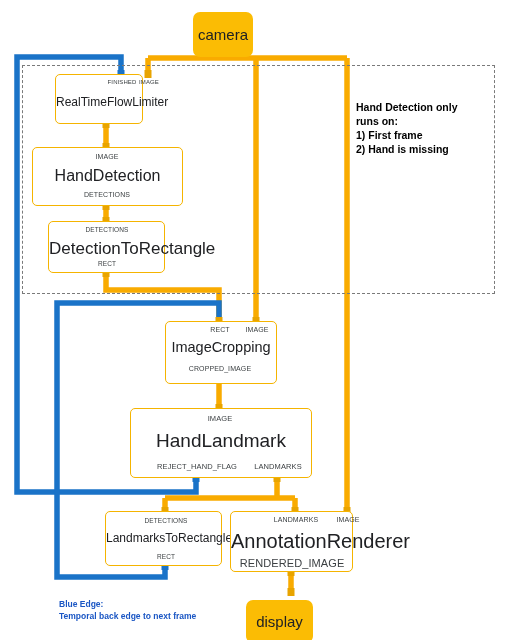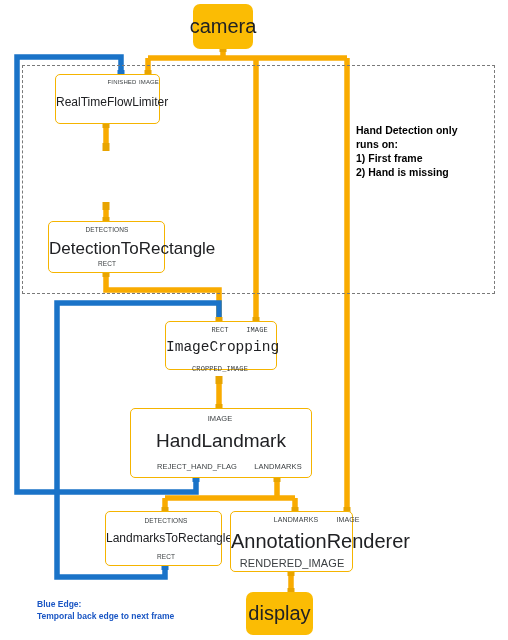--- a/index.html
+++ b/index.html
@@ -22,22 +22,23 @@
     background:transparent;
   }
 
   
   .terminal{
     position:absolute;
     background:#fbbc04;
     border-radius:7px;
     display:flex;align-items:center;justify-content:center;
     color:#202124;
-    font-size:20px;
+    font-size:15px;
     box-sizing:border-box;
+    margin-top:8px;
   }
 
   
   .node{
     position:absolute;
     border:1.6px solid #f5b400;
     border-radius:5px;
     background:#ffffff;
     box-sizing:border-box;
   }
@@ -64,20 +65,21 @@
     line-height:14px;
     white-space:pre-line;
   }
   .legend{
     position:absolute;
     color:#1a56c4;
     font-size:8.5px;
     font-weight:bold;
     line-height:12px;
     white-space:pre-line;
+    margin-left:22px;
   }
 </style>
 </head>
 <body>
 
 <div id="stage">
 
   <svg id="edges" viewBox="0 0 508 640" width="508" height="640">
     <g fill="none" stroke="#f9ab00" stroke-width="5.5" stroke-linecap="butt" stroke-linejoin="miter">
 
@@ -141,34 +143,39 @@
   <div class="dashed-region" style="left:22px;top:65px;width:473px;height:229px;"></div>
 
   <div class="terminal" style="left:193px;top:4px;width:60px;height:45px;">
     <span>camera</span>
   </div>
 
   <div class="terminal" style="left:246px;top:592px;width:67px;height:43px;">
     <span>display</span>
   </div>
 
-  <div class="node" style="left:55px;top:74px;width:105px;height:50px;">
+  <div class="node" style="left:55px;top:74px;width:88px;height:50px;">
     <span class="port-label" style="left:66px;top:4px;font-size:6px;">FINISHED</span>
     <span class="port-label" style="left:93px;top:4px;font-size:6px;">IMAGE</span>
     <span class="title" style="top:20px;font-size:12px;">RealTimeFlowLimiter</span>
   </div>
 
+  <div class="node" style="left:32px;top:147px;width:151px;height:59px;">
+    <span class="port-label" style="left:74px;top:5px;font-size:7px;">IMAGE</span>
+    <span class="title" style="top:19px;font-size:16px;">HandDetection</span>
+    <span class="port-label" style="left:74px;top:43px;font-size:7px;">DETECTIONS</span>
+  </div>
 
   <div class="node" style="left:48px;top:221px;width:117px;height:52px;">
     <span class="port-label" style="left:58px;top:4px;font-size:6.5px;">DETECTIONS</span>
     <span class="title" style="top:17px;font-size:17px;">DetectionToRectangle</span>
     <span class="port-label" style="left:58px;top:38px;font-size:6.5px;">RECT</span>
   </div>
 
-  <div class="node" style="left:165px;top:321px;width:112px;height:49px;font-family:Liberation Mono, monospace;">
+  <div class="node" style="left:165px;top:321px;width:112px;height:63px;">
     <span class="port-label" style="left:54px;top:4px;font-size:7px;">RECT</span>
     <span class="port-label" style="left:91px;top:4px;font-size:7px;">IMAGE</span>
     <span class="title" style="top:17px;font-size:14.5px;">ImageCropping</span>
     <span class="port-label" style="left:54px;top:43px;font-size:7px;">CROPPED_IMAGE</span>
   </div>
 
   <div class="node" style="left:130px;top:408px;width:182px;height:70px;">
     <span class="port-label" style="left:89px;top:5px;font-size:7.5px;">IMAGE</span>
     <span class="title" style="top:21px;font-size:19px;">HandLandmark</span>
     <span class="port-label" style="left:66px;top:53px;font-size:7.5px;">REJECT_HAND_FLAG</span>
@@ -181,21 +188,21 @@
     <span class="port-label" style="left:60px;top:41px;font-size:6.5px;">RECT</span>
   </div>
 
   <div class="node" style="left:230px;top:511px;width:123px;height:61px;">
     <span class="port-label" style="left:65px;top:4px;font-size:7px;">LANDMARKS</span>
     <span class="port-label" style="left:117px;top:4px;font-size:7px;">IMAGE</span>
     <span class="title" style="top:18px;font-size:20px;">AnnotationRenderer</span>
     <span class="port-label" style="left:61px;top:45px;font-size:11px;">RENDERED_IMAGE</span>
   </div>
 
-  <div class="note" style="left:356px;top:123px;width:135px;">Hand Detection only
+  <div class="note" style="left:356px;top:100px;width:135px;">Hand Detection only
 runs on:
 1) First frame
 2) Hand is missing</div>
 
   <div class="legend" style="left:37px;top:598px;width:220px;">Blue Edge:
 Temporal back edge to next frame</div>
 
 </div>
 
 </body></html>

